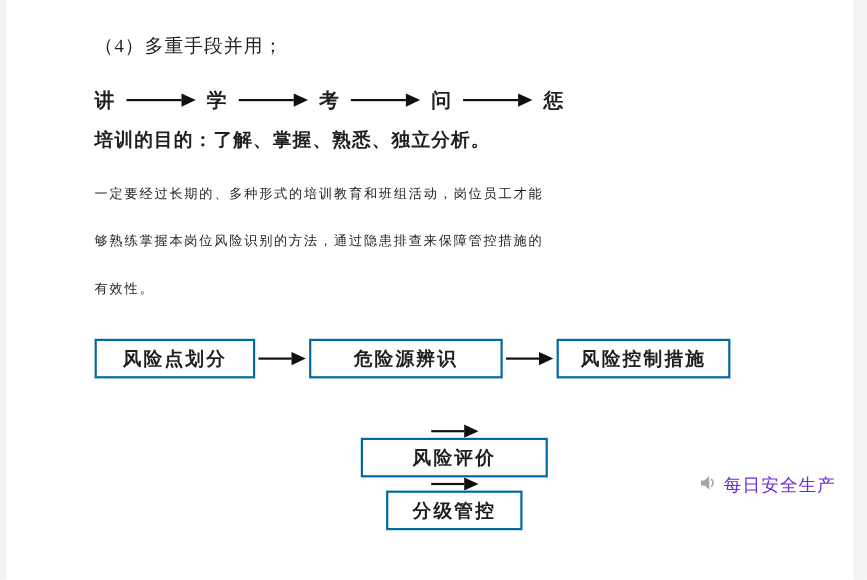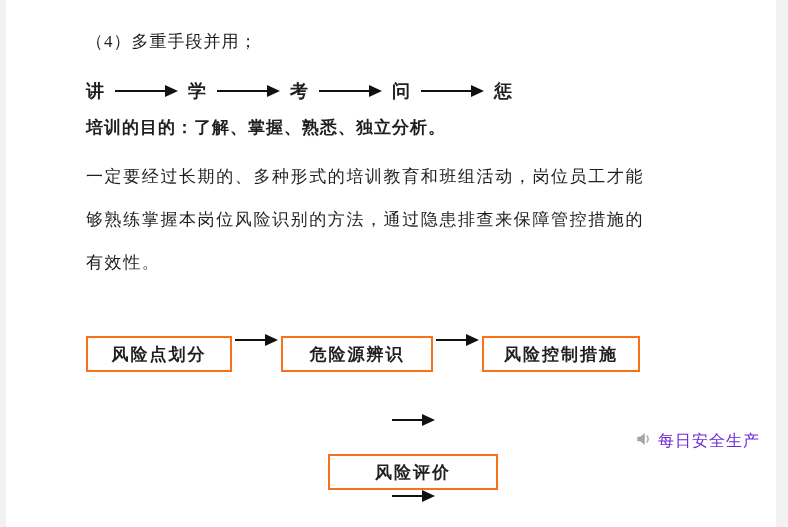--- a/index.html
+++ b/index.html
@@ -32,36 +32,35 @@
   .arrow .head {
     width:0; height:0;
     border-left:13px solid #111;
     border-top:6px solid transparent;
     border-bottom:6px solid transparent;
   }
   .flow-row .arrow { margin:0 10px; }
 
   .purpose { margin-top:12px; }
 
-  .para { margin-top:14px; font-size:17px; line-height:43px; letter-spacing:1.6px; }
+  .para { margin-top:14px; font-size:12px; line-height:43px; letter-spacing:1.6px; }
 
   .heading { margin-top:10px; }
 
   
   .diagram-row { display:flex; align-items:center; }
   .diagram-row.row1 { margin-top:24px; }
   .diagram-row.row2 { margin-top:42px; margin-left:54px;flex-direction:column; }
   .box {
-    border:2px solid #f97316;
+    border:2px solid #0369a1;
     height:36px;
     display:flex; align-items:center; justify-content:center;
     font-weight:bold; font-size:17px; letter-spacing:2px;
     background:#fff;
     box-sizing:border-box;
-    margin-top:28px;
   }
   .diagram-row .arrow { margin:0 3px; }
   .diagram-row .arrow .shaft { width:30px; }
 
   .watermark {
     position:absolute;
     right:28px; top:430px;
     display:flex; align-items:center; gap:5px;
     color:#6d28d9;
     font-size:16px; letter-spacing:1px;
@@ -110,21 +109,21 @@
     <div>有效性。</div>
   </div>
 
 
   <div class="diagram-row row1">
     <div class="box" style="width:146px">风险点划分</div>
     <span class="arrow">
         <i class="shaft"></i>
         <i class="head"></i>
       </span>
-    <div class="box" style="width:152px">危险源辨识</div>
+    <div class="box" style="width:176px">危险源辨识</div>
     <span class="arrow">
         <i class="shaft"></i>
         <i class="head"></i>
       </span>
     <div class="box" style="width:158px">风险控制措施</div>
   </div>
 
   <div class="diagram-row row2">
     <span class="arrow">
         <i class="shaft"></i>

